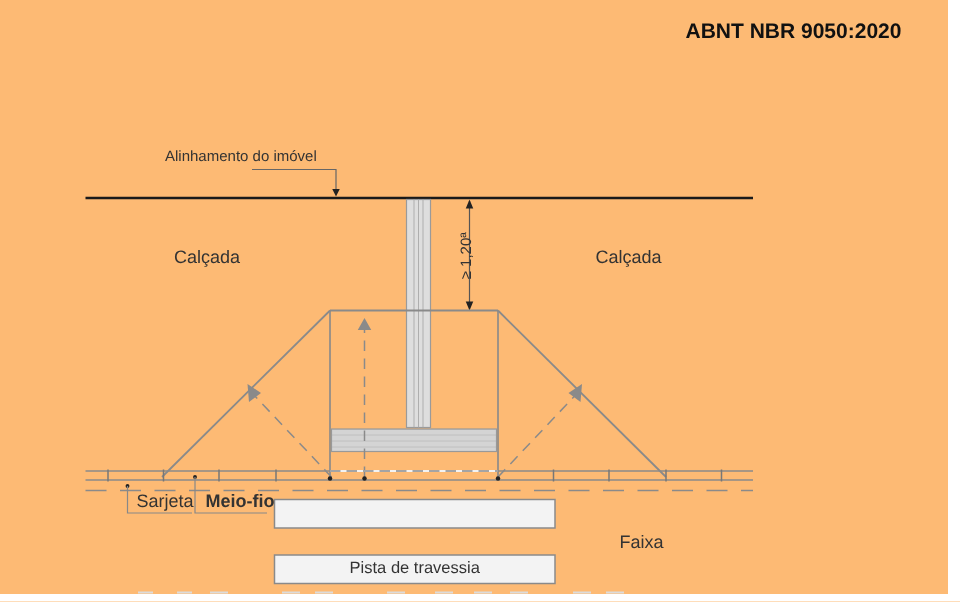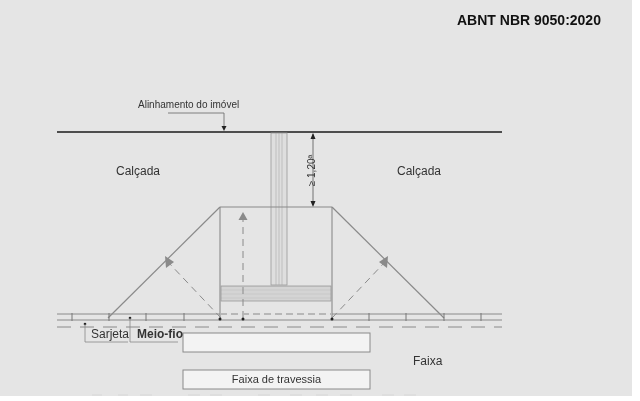--- a/index.html
+++ b/index.html
@@ -4,21 +4,21 @@
   <style>
     html, body { margin: 0; padding: 0; }
     body {
       width: 640px; height: 401px; overflow: hidden;
       background: #ffffff;
       font-family: "Liberation Sans", sans-serif;
     }
     .canvas {
       position: absolute; left: 0; top: 0;
       width: 632px; height: 396px;
-      background: #e5e5e5;
+      background: #fdba74;
     }
     .label {
       position: absolute; color: #333; font-size: 12px; white-space: nowrap;
       font-family: "Liberation Sans", sans-serif;
     }
     .title {
       position: absolute; left: 457px; top: 12px;
       font-weight: bold; font-size: 14px; color: #111;
       font-family: "Liberation Sans", sans-serif;
     }
@@ -120,26 +120,26 @@
       <line x1="290" y1="395" x2="302" y2="395"></line>
       <line x1="316" y1="395" x2="328" y2="395"></line>
       <line x1="340" y1="395" x2="352" y2="395"></line>
       <line x1="382" y1="395" x2="394" y2="395"></line>
       <line x1="404" y1="395" x2="416" y2="395"></line>
     </g>
   </svg>
 
   <div class="title">ABNT NBR 9050:2020</div>
 
-  <div class="label" style="left:110px; top:99px; font-size:10px;margin-left:28px;">Alinhamento do imóvel</div>
+  <div class="label" style="left:110px; top:99px; font-size:10px;">Alinhamento do imóvel</div>
 
   <div class="label" style="left:116px; top:164px;">Calçada</div>
   <div class="label" style="left:397px; top:164px;">Calçada</div>
 
   <div class="label" style="left:296px; top:165px; font-size:10px; transform: rotate(-90deg); transform-origin: center;">≥ 1,20ª</div>
 
   <div class="label" style="left:91px; top:327px;">Sarjeta</div>
   <div class="label" style="left:137px; top:327px;font-weight:bold;">Meio-fio</div>
 
   <div class="label" style="left:413px; top:354px;">Faixa</div>
 
-  <div class="boxlabel" style="left:183px; top:373px; width:187px;">Faixa de travessia</div>
+  <div class="boxlabel" style="left:183px; top:373px; width:187px;">Pista de travessia</div>
 </div>
 
 </body></html>

